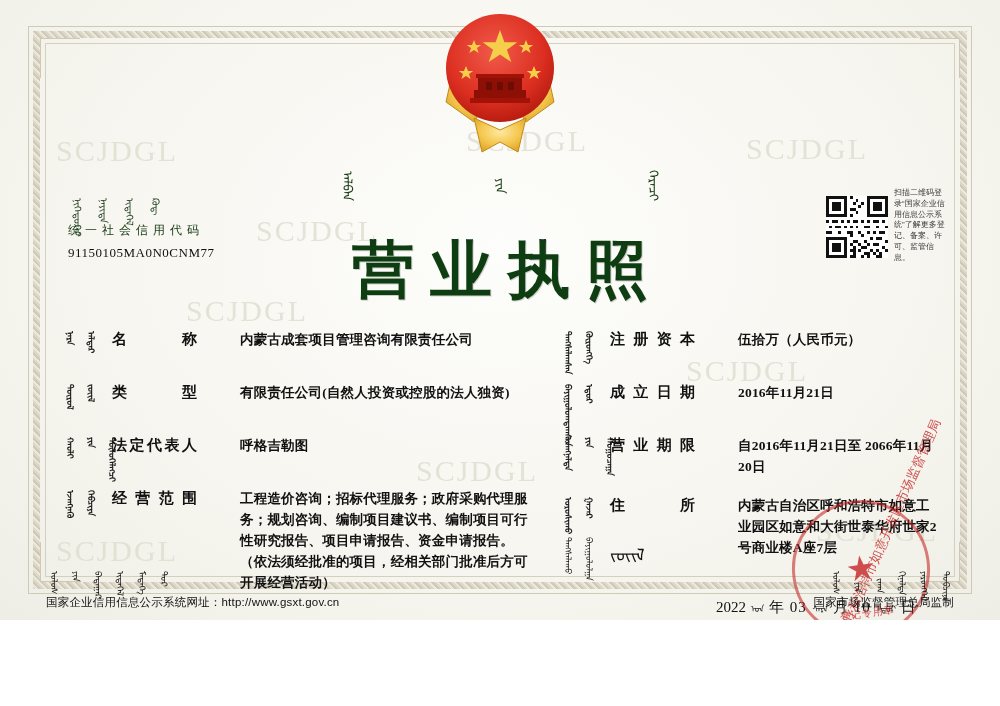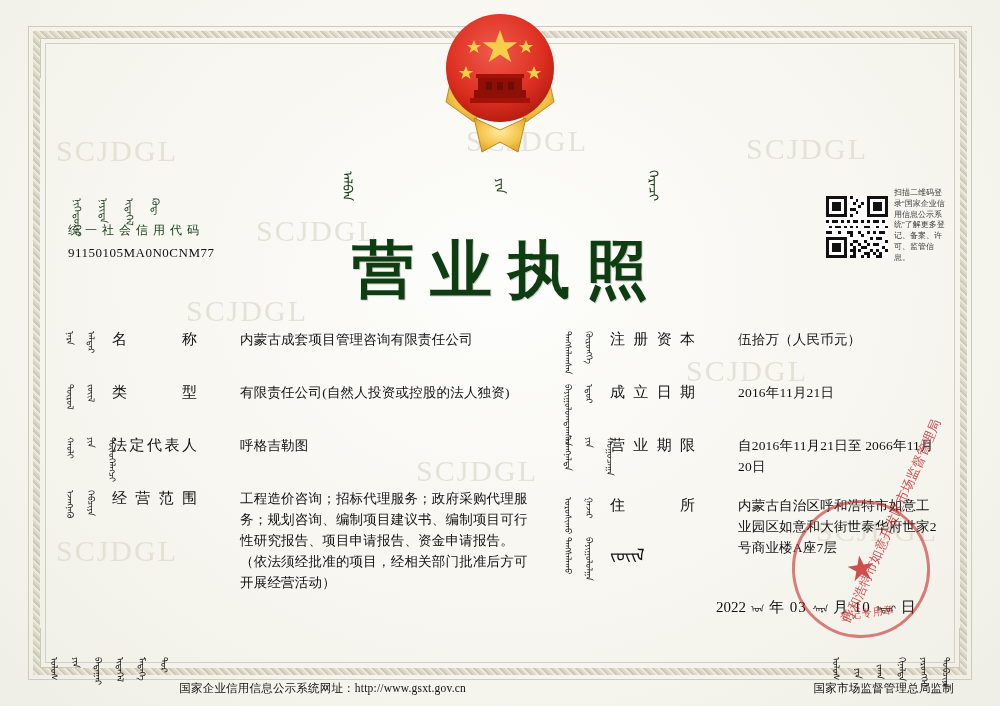--- a/index.html
+++ b/index.html
@@ -9,21 +9,21 @@
   body {
     width: 1000px;
     height: 706px;
     background: #ffffff;
     font-family: "Liberation Serif", serif;
     overflow: hidden;
   }
   .license {
     position: relative;
     width: 1000px;
-    height: 706px;
+    height: 620px;
     background:
       radial-gradient(ellipse at 50% 40%, #fdfdfb 0%, #f7f6f0 55%, #efeee6 100%);
     box-sizing: border-box;
     overflow: hidden;
   }
   
   .border-outer {
     position: absolute;
     left: 28px; top: 26px; right: 28px; bottom: 26px;
     border: 1px solid #cfc9b8;
@@ -181,20 +181,21 @@
   
   .fields {
     position: absolute;
     left: 62px;
     top: 330px;
     width: 880px;
   }
   .col-left, .col-right {
     position: absolute;
     top: 0;
+    font-weight: bold;
   }
   .col-left { left: 0; width: 470px; }
   .col-right { left: 498px; width: 382px; }
 
   .field {
     display: flex;
     align-items: flex-start;
     margin-bottom: 18px;
   }
   .f-mn {
@@ -331,22 +332,21 @@
   .footer-mn span {
     writing-mode: vertical-lr;
     font-size: 9px;
     letter-spacing: 2px;
     color: #111;
   }
   .footer-cn {
     font-size: 11.5px;
     color: #111;
     letter-spacing: .2px;
-    font-family: Liberation Serif, serif;
-    text-align: right;
+    font-family: Liberation Sans, sans-serif;
   }
 </style>
 </head>
 <body>
 
 <div class="license">
 
   <div class="border-outer"></div>
   <div class="border-mid"></div>
   <div class="border-inner"></div>

